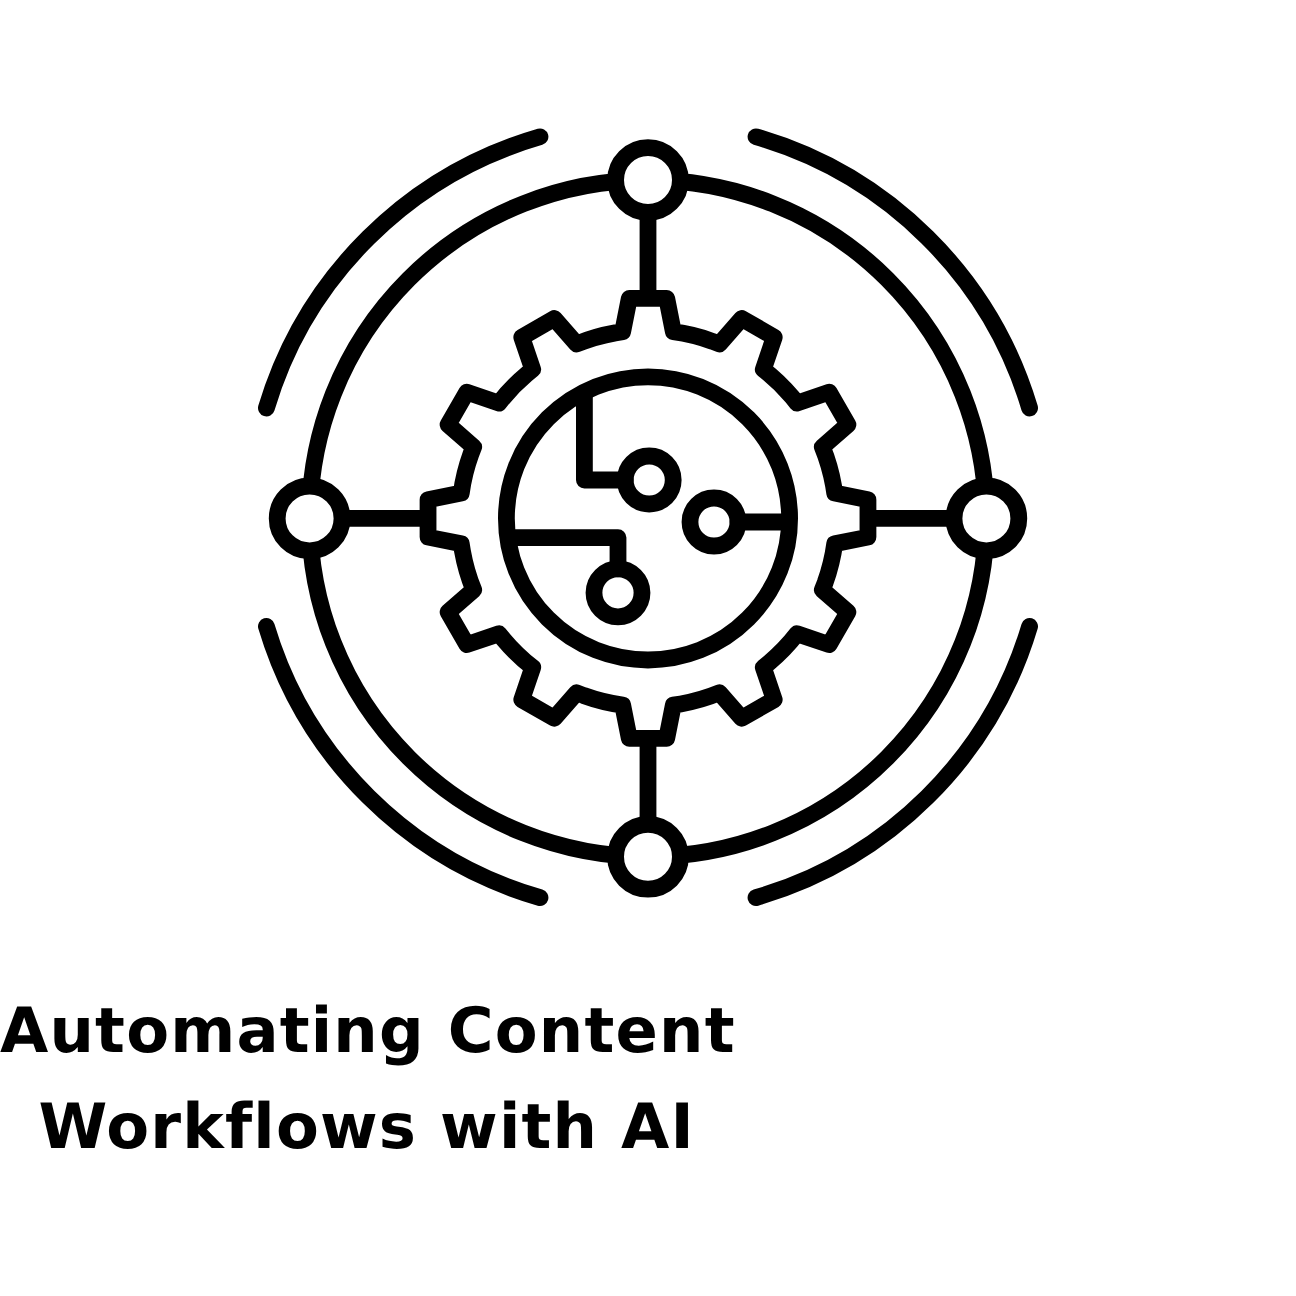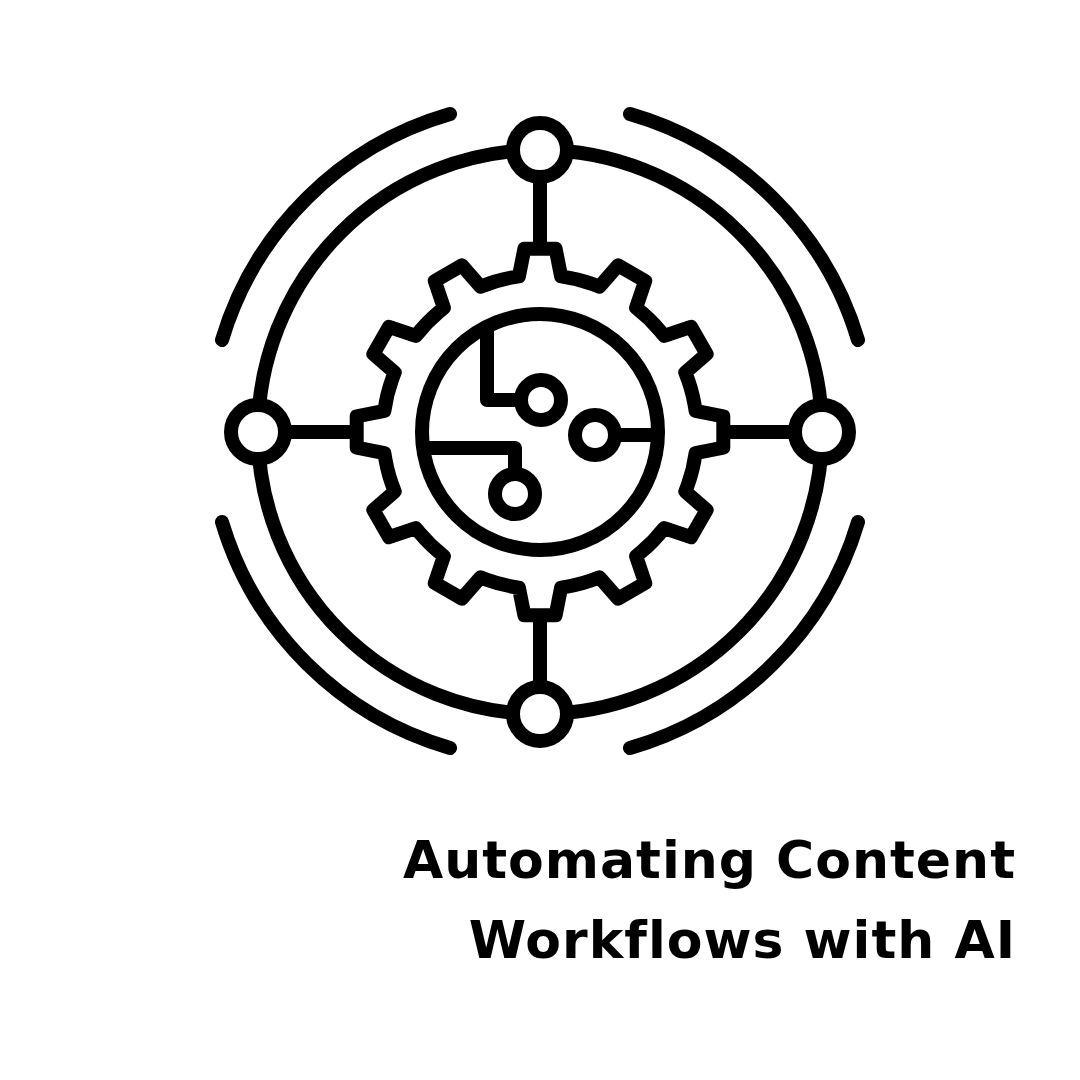--- a/index.html
+++ b/index.html
@@ -1,21 +1,21 @@
 <!DOCTYPE html>
 <html><head>
   <meta charset="utf-8">
   <style>
     html, body { margin:0; padding:0; background:#ffffff; }
     body { width:1080px; height:1080px; position:relative; overflow:hidden; font-family:"DejaVu Sans", sans-serif; }
     .icon-wrap { position:absolute; left:0; top:0; width:1080px; height:800px; }
     .icon-wrap svg { display:block; }
-    .title { position:absolute; left:0; width:1016px; text-align:right; color:#000; font-weight:bold; font-size:52px; letter-spacing:1px; line-height:80px; }
+    .title { position:absolute; left:0; width:1016px; text-align:left; color:#000; font-weight:bold; font-size:52px; letter-spacing:1px; line-height:80px; }
     .title.l1 { top:820px; }
-    .title.l2 { top:900px; }
+    .title.l2 { top:900px;margin-left:32px; }
   </style>
 </head>
 <body>
 
 <div class="icon-wrap">
   <svg width="1080" height="800" viewBox="0 0 1080 800">
     <g fill="none" stroke="#000" stroke-width="14" stroke-linecap="round" stroke-linejoin="round">
 
       <g>
         <path d="M 450 114 A 335 335 0 0 0 222 340"></path>

